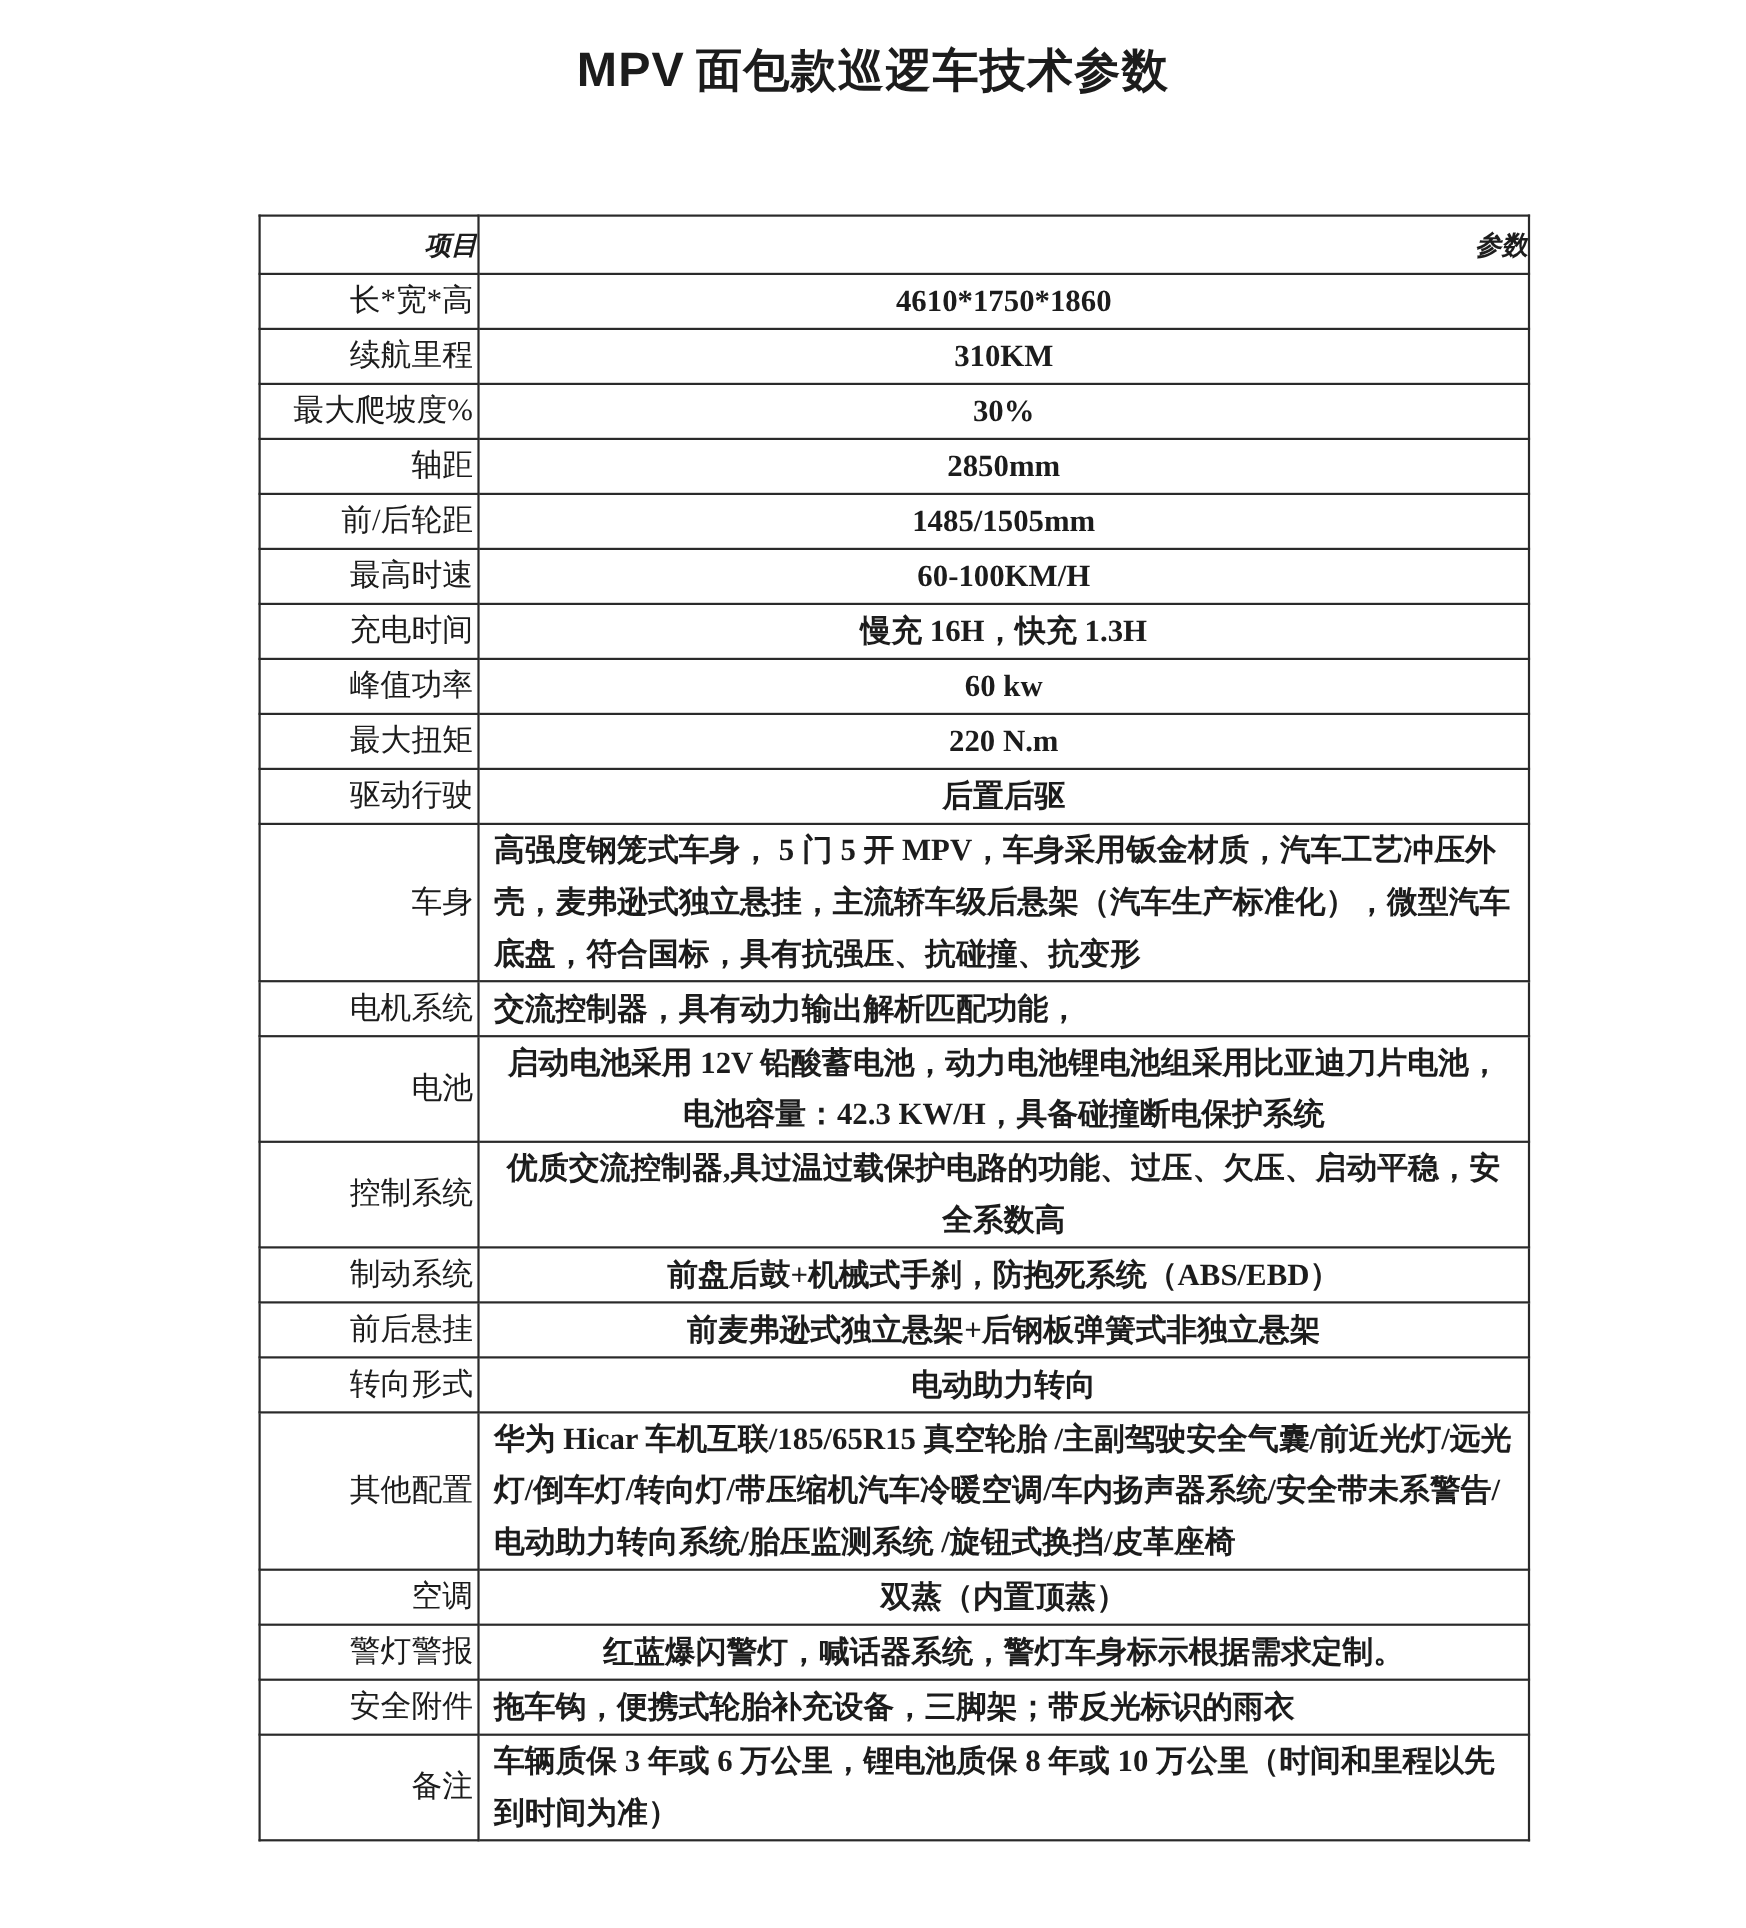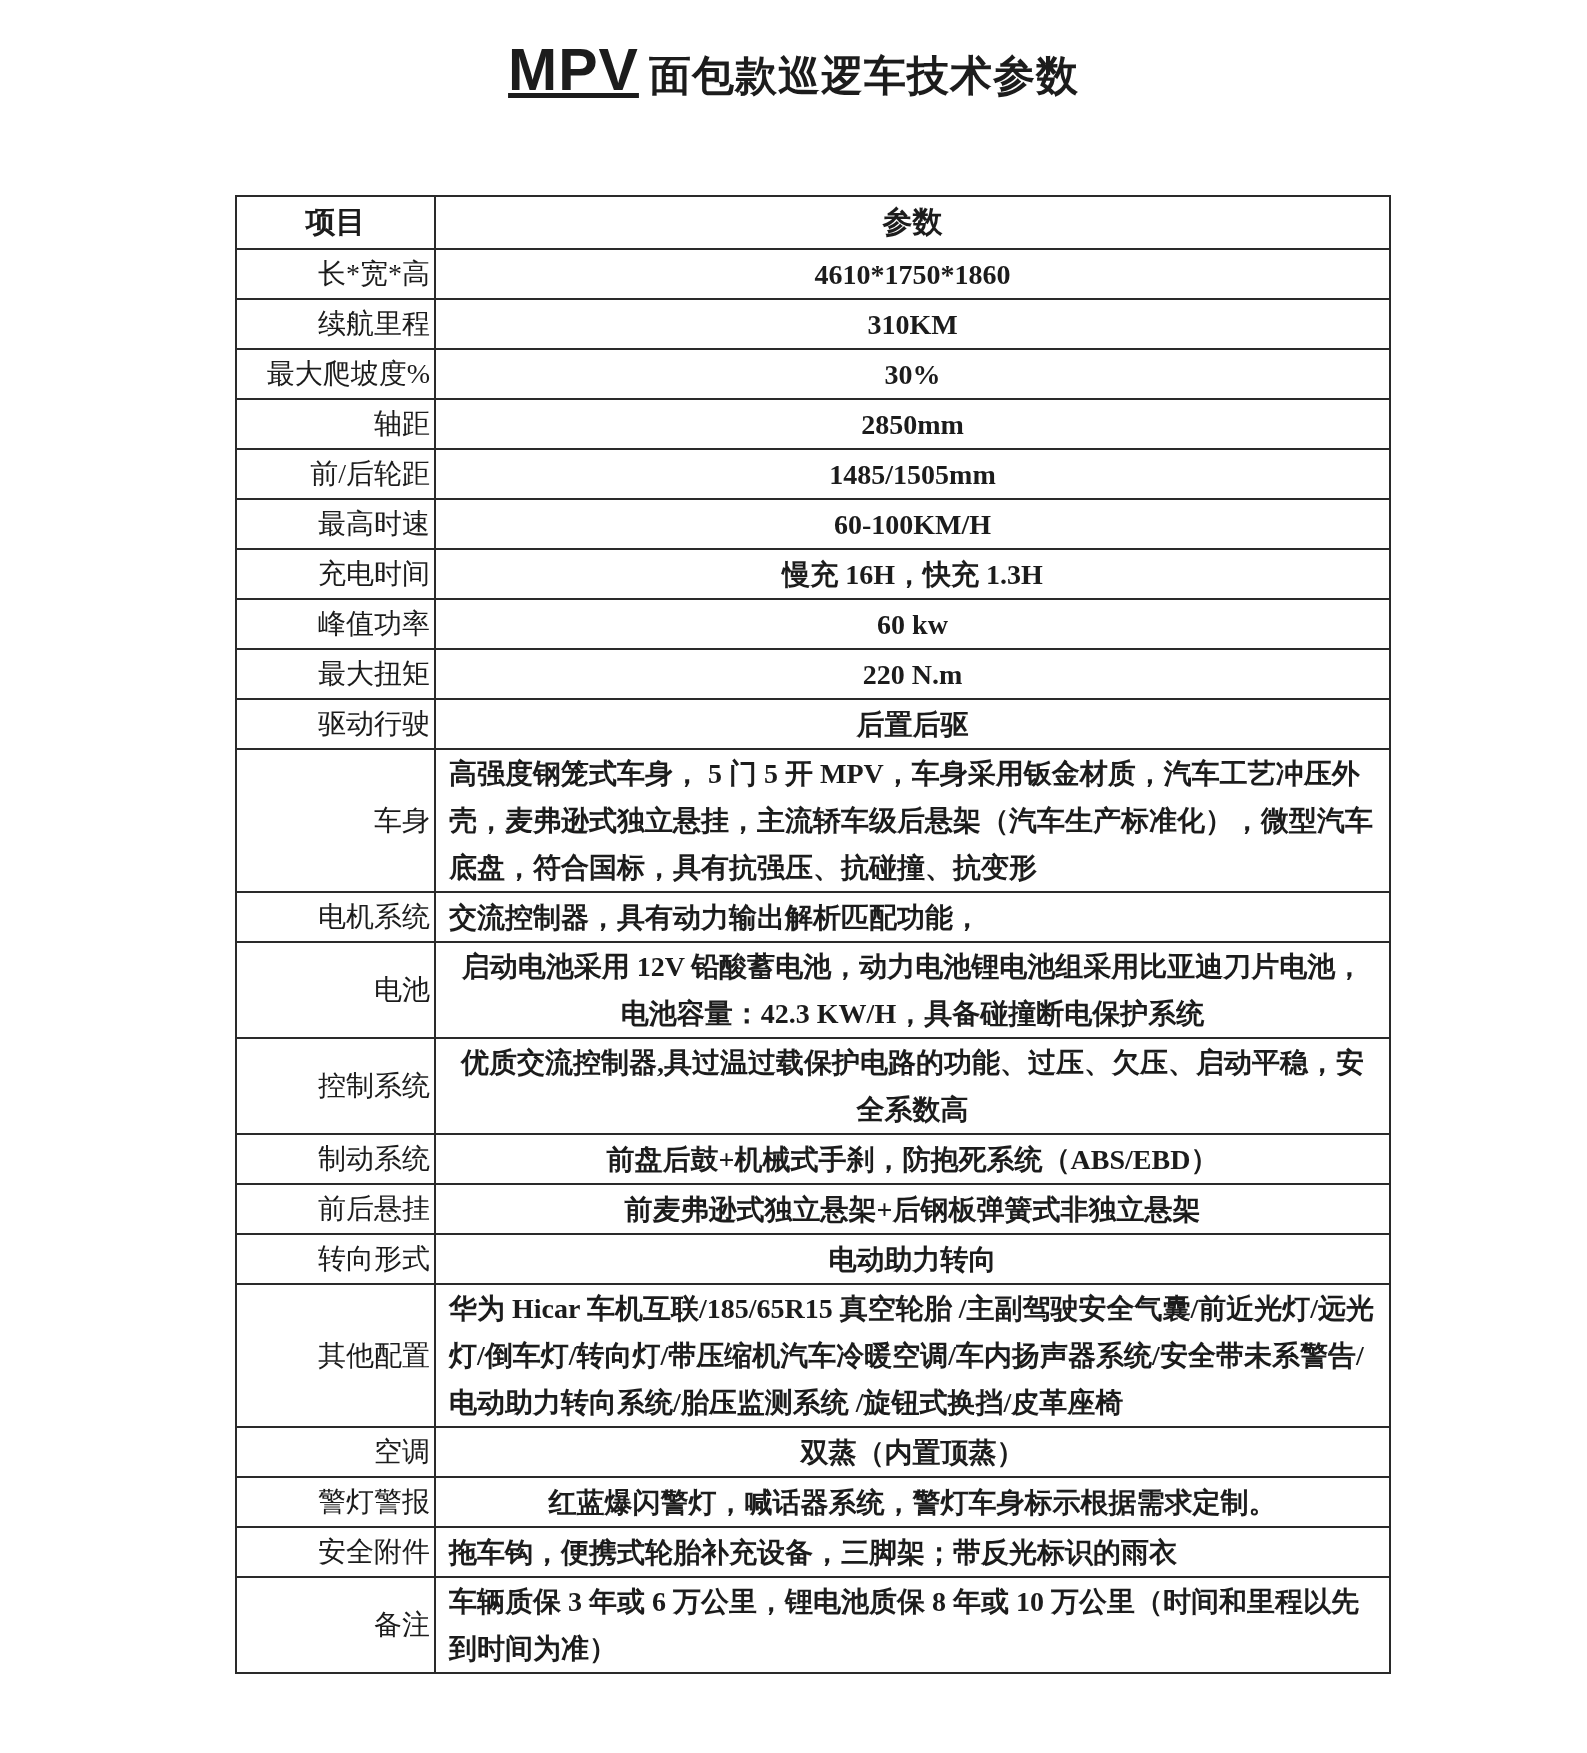--- a/index.html
+++ b/index.html
@@ -14,43 +14,43 @@
     position:absolute; top:36px; left:0; width:100%;
     text-align:center;
     font-weight:bold;
     font-size:42px;
     letter-spacing:1px;
     white-space:nowrap;
   }
   .doc-title .latin {
     font-family:"Liberation Sans","DejaVu Sans",sans-serif;
     font-weight:bold;
-    font-size:59px;
-    text-decoration:underline;
+    font-size:44px;
   }
   .doc-title .zh { margin-left:10px; }
   table.spec-table {
     position:absolute;
     left:235px; top:195px;
     width:1156px;
     border-collapse:collapse;
     table-layout:fixed;
   }
   col.c1 { width:199px; }
   .spec-table th, .spec-table td {
     border:2px solid #2a2a2a;
     font-size:28px;
     vertical-align:middle;
     overflow:hidden;
   }
   .spec-table thead th {
     font-weight:bold;
-    font-size:30px;
+    font-size:24px;
     height:53px;
-    text-align:center;
+    text-align:right;
+    font-style:italic;
   }
   td.label {
     text-align:right;
     line-height:44px;
     padding:2px 4px;
     height:48px;
   }
   td.val {
     line-height:47px;
     padding:0 13px;

